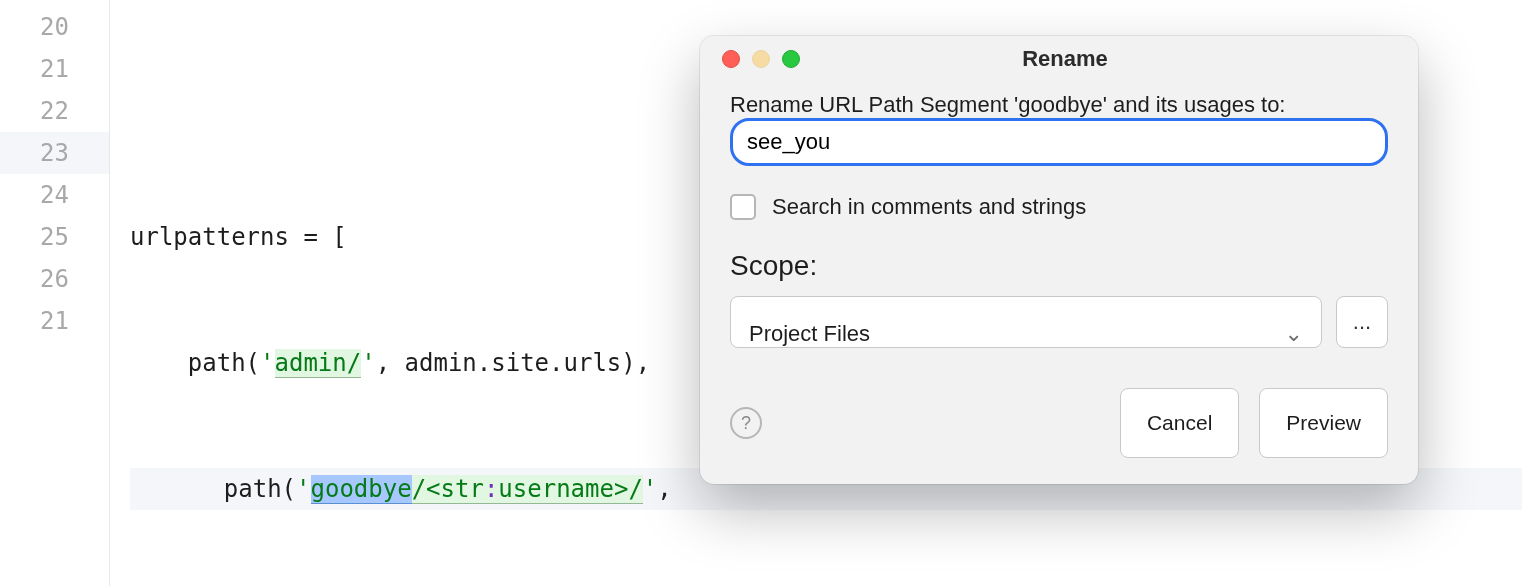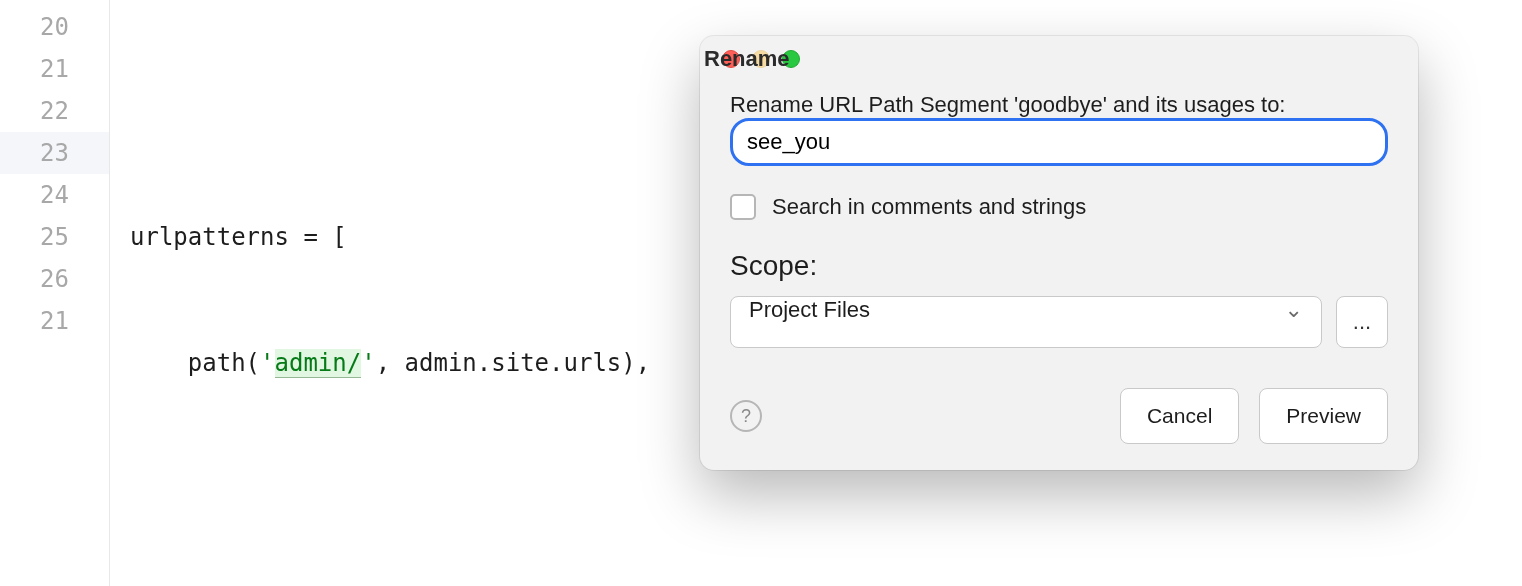--- a/index.html
+++ b/index.html
@@ -15,36 +15,36 @@
   .sel{background:#a6c8ff;border-bottom:1px solid #5890d0;}
   .colon{color:#6b2fbb;}
   
   .dialog{position:absolute;left:700px;top:36px;width:718px;background:#f2f2f2;border-radius:14px;box-shadow:0 25px 60px rgba(0,0,0,.28),0 0 0 1px rgba(0,0,0,.08);}
   .titlebar{height:46px;display:flex;align-items:center;position:relative;}
   .tlights{display:flex;gap:12px;padding-left:22px;}
   .tl{width:16px;height:16px;border-radius:50%;}
   .tl-red{background:#ff5f57;border:1px solid #e24b41;}
   .tl-yellow{background:#febc2e;border:1px solid #e0a528;opacity:.4;}
   .tl-green{background:#28c840;border:1px solid #22a934;}
-  .dlgtitle{position:absolute;left:4px;right:0;text-align:left;font-size:22px;font-weight:600;color:#2b2b2b;pointer-events:none;}
+  .dlgtitle{position:absolute;left:12px;right:0;text-align:center;font-size:22px;font-weight:600;color:#2b2b2b;pointer-events:none;}
   .dlgbody{padding:10px 30px 26px 30px;}
   .prompt{font-size:22px;color:#1d1d1d;}
   .nameinput{width:100%;box-sizing:border-box;height:48px;border:3px solid #2e72f2;border-radius:19px;background:#fff;font-size:22px;padding:0 14px;outline:none;}
   .check-row{display:flex;align-items:center;gap:16px;margin-top:28px;text-align:right;}
   .chk{width:22px;height:22px;border:2px solid #b6b6b6;border-radius:5px;background:#fff;}
   .chk-label{font-size:22px;color:#1d1d1d;}
   .scope-label{font-size:28px;color:#1d1d1d;margin-top:30px;margin-bottom:14px;}
   .scope-row{display:flex;gap:14px;}
-  .select{flex:1;height:50px;border:1px solid #c9c9c9;border-radius:8px;background:#fff;display:flex;align-items:flex-start;justify-content:space-between;padding:0 18px;font-size:22px;color:#1d1d1d;}
+  .select{flex:1;height:50px;border:1px solid #c9c9c9;border-radius:8px;background:#fff;display:flex;align-items:flex-end;justify-content:space-between;padding:0 18px;font-size:22px;color:#1d1d1d;}
   .chev{color:#6a6a6a;}
   .morebtn{width:50px;height:50px;border:1px solid #c9c9c9;border-radius:8px;background:#fff;display:flex;align-items:center;justify-content:center;font-size:22px;color:#333;}
   .footer{display:flex;align-items:center;gap:20px;margin-top:40px;}
   .help{width:28px;height:28px;border:2px solid #b6b6b6;border-radius:50%;display:flex;align-items:center;justify-content:center;color:#888;font-size:18px;}
   .spacer{flex:1;}
-  .btn{height:44px;padding:5px 26px;border-radius:8px;font-size:21px;display:flex;align-items:center;justify-content:center;cursor:default;}
+  .btn{height:44px;padding:12px 26px;border-radius:8px;font-size:21px;display:flex;align-items:center;justify-content:center;cursor:default;}
   .btn-secondary{background:#fff;border:1px solid #c9c9c9;color:#1d1d1d;}
   .btn-primary{background:#2e72f2;border:1px solid #2e72f2;color:#fff;}
 </style>
 </head>
 <body>
 <div class="viewport">
   <div class="editor">
     <div class="gutter">
       <div class="line">20</div>
       <div class="line">21</div>
@@ -52,20 +52,21 @@
       <div class="line line-active">23</div>
       <div class="line">24</div>
       <div class="line">25</div>
       <div class="line">26</div>
       <div class="line">21</div>
     </div>
     <div class="code">
       <div class="line"></div>
       <div class="line"><span>urlpatterns = [</span><span></span></div>
       <div class="line"><span>    path(</span><span class="str">'<span class="strbg">admin/</span>'</span><span>, admin.site.urls),</span></div>
+      <div class="line line-active"><span>    path(</span><span class="str">'<span class="sel">goodbye</span><span class="strbg"><span>/&lt;str</span><span class="colon">:</span><span>username&gt;/</span></span>'</span><span>, </span></div>
       
       
       
       
     </div>
   </div>
 
   <div class="dialog">
     <div class="titlebar">
       <div class="tlights">

